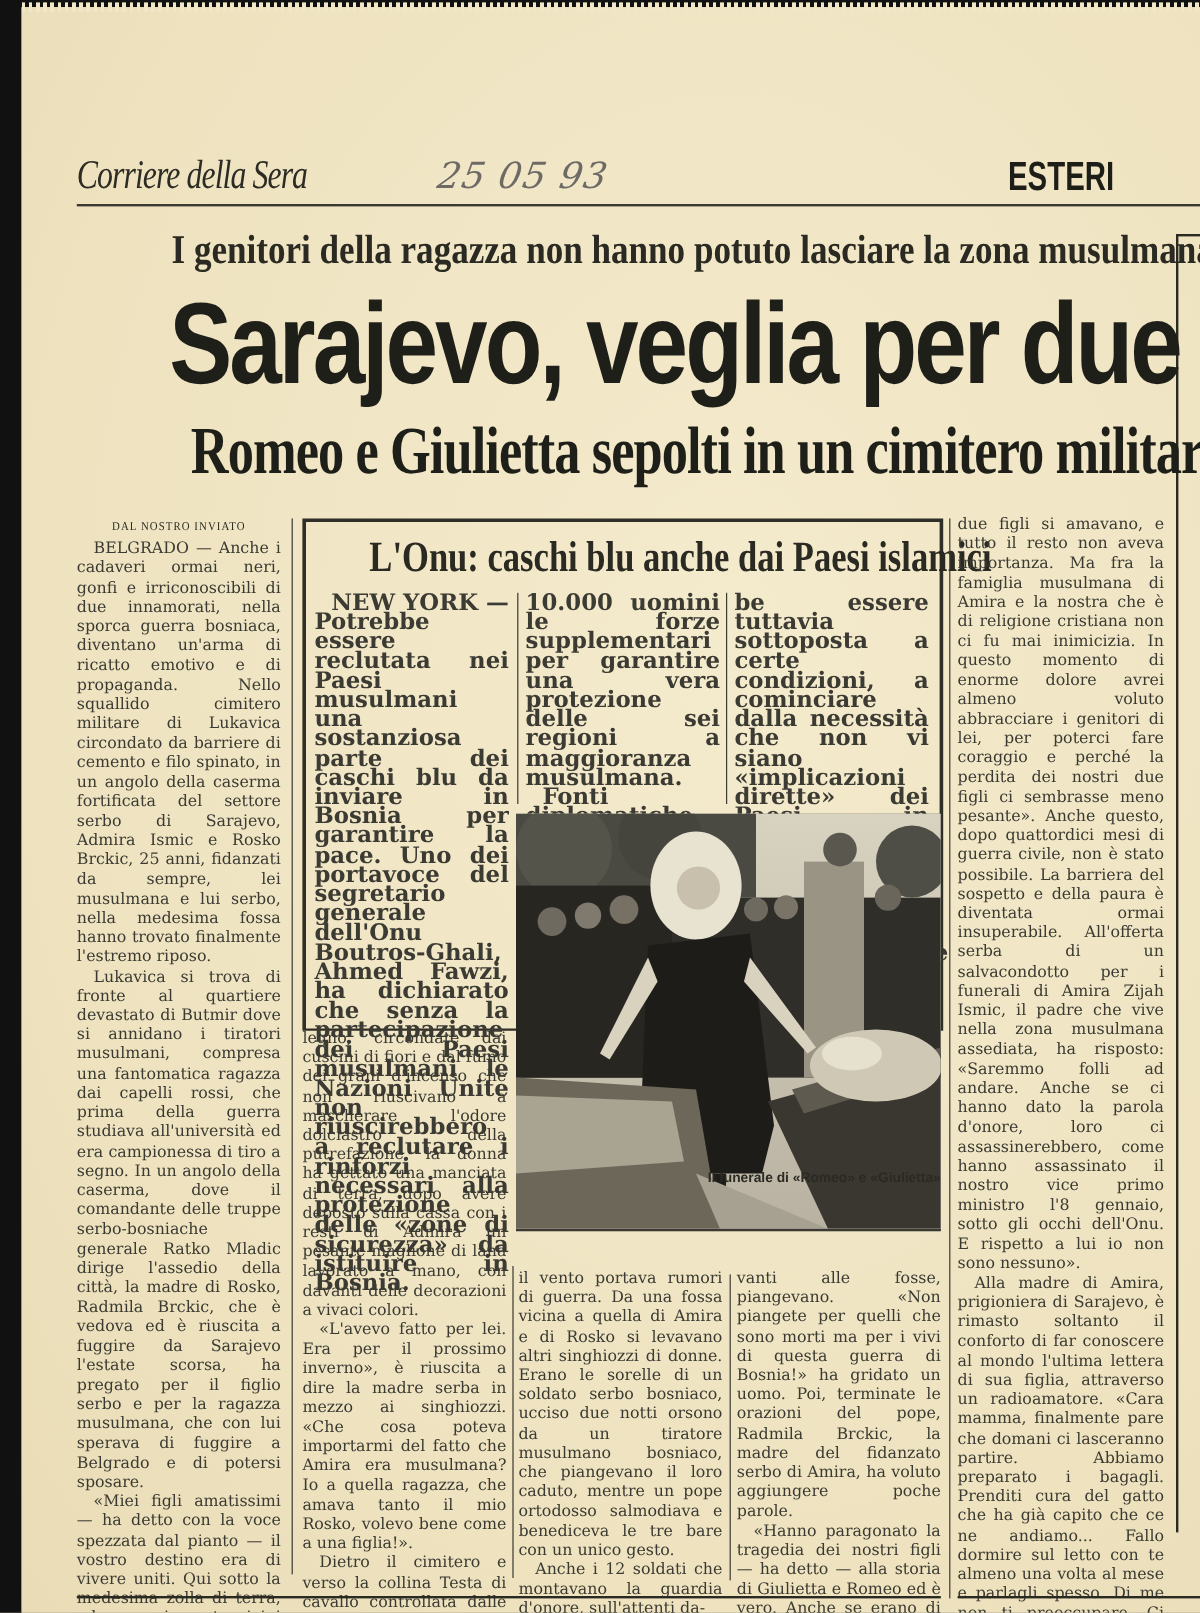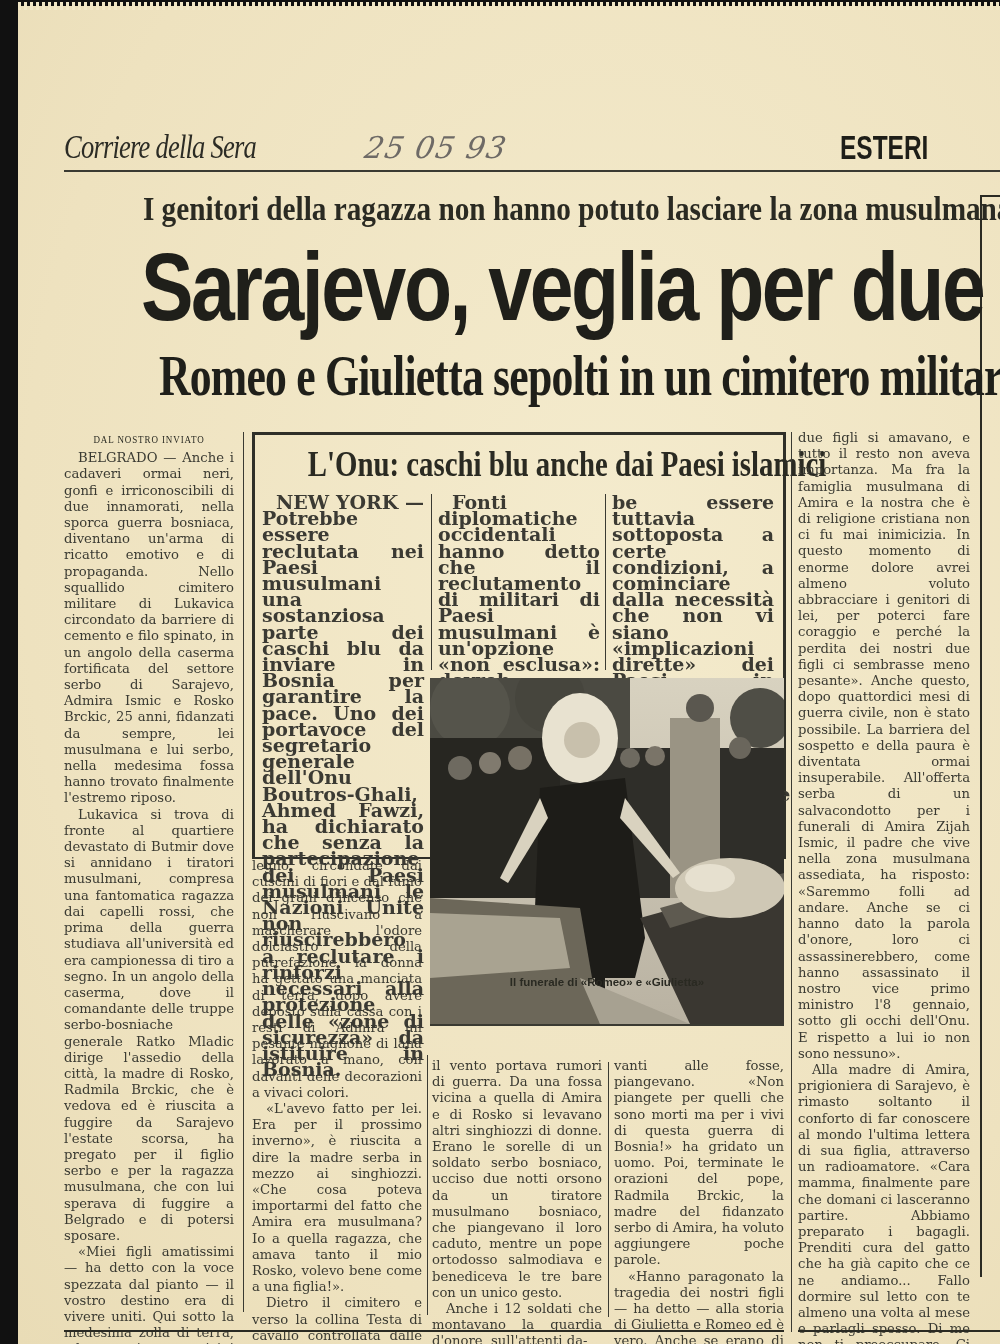--- a/index.html
+++ b/index.html
@@ -31,21 +31,21 @@
   .col p.noind { text-indent:0; }
   .byline-small { font-family:"Liberation Serif", serif; font-size:10px; letter-spacing:1px; text-align:center; color:#2a2a22; margin-bottom:2px; transform:scaleX(0.9); }
   .vsep { position:absolute; width:1px; background:#3a3a32; }
 
   .box { position:absolute; left:252px; top:432px; width:528px; height:422px; border:3px solid #2f2f28; border-bottom-width:2px; }
   .box-title { position:absolute; left:0; top:8px; width:528px; text-align:center; font-family:"Liberation Serif", serif; font-weight:bold; font-size:36px; color:#2a2a22; transform:scaleX(0.8); transform-origin:center; white-space:nowrap; }
   .bcol { position:absolute; font-family:"DejaVu Serif", serif; font-weight:bold; font-size:19px; line-height:16.2px; color:#3b3a33; text-align:justify; }
   .bcol p { margin:0; text-indent:14px; }
 
   .photo { position:absolute; left:430px; top:678px; width:354px; height:346px; background:#8a857a; overflow:hidden; border-bottom:2px solid #3a3a32; }
-  .caption { position:absolute; left:430px; top:976px; width:354px; text-align:center; font-family:"Liberation Sans", sans-serif; font-weight:bold; font-size:11.5px; color:#2a2a22; }
+  .caption { position:absolute; left:430px; top:976px; width:354px; text-align:right; font-family:"Liberation Sans", sans-serif; font-weight:bold; font-size:11.5px; color:#2a2a22; }
   .rule-bottom { position:absolute; top:1330px; height:2px; background:#2a2a22; }
 </style>
 </head>
 <body>
 
 <div class="paper">
   <div class="serr"></div>
 </div>
 
 <div class="masthead">Corriere della Sera</div>
@@ -68,20 +68,21 @@
 <div class="vsep" style="left:243px; top:432px; height:880px;"></div>
 
 <div class="box">
   <div class="box-title">L'Onu: caschi blu anche dai Paesi islamici</div>
 </div>
 <div class="bcol" style="left:262px; top:494px; width:162px;">
   <p>NEW YORK — Potrebbe essere reclutata nei Paesi musulmani una sostanziosa parte dei caschi blu da inviare in Bosnia per garantire la pace. Uno dei portavoce del segretario generale dell'Onu Boutros-Ghali, Ahmed Fawzi, ha dichiarato che senza la partecipazione dei Paesi musulmani le Nazioni Unite non riuscirebbero a reclutare i rinforzi necessari alla protezione delle «zone di sicurezza» da istituire in Bosnia.</p>
 </div>
 <div class="vsep" style="left:431px; top:494px; height:176px;"></div>
 <div class="bcol" style="left:438px; top:494px; width:162px;">
+  <p class="" style="text-indent:0">10.000 uomini le forze supplementari per garantire una vera protezione delle sei regioni a maggioranza musulmana.</p>
   <p>Fonti diplomatiche occidentali hanno detto che il reclutamento di militari di Paesi musulmani è un'opzione «non esclusa»: dovreb-</p>
 </div>
 <div class="vsep" style="left:605px; top:494px; height:176px;"></div>
 <div class="bcol" style="left:612px; top:494px; width:162px;">
   <p style="text-indent:0">be essere tuttavia sottoposta a certe condizioni, a cominciare dalla necessità che non vi siano «implicazioni dirette» dei Paesi in questione nel conflitto bosniaco. Altra condizione è che tali Paesi non siano geograficamente «troppo vicini» all'ex Jugoslavia.</p>
 </div>
 
 <div class="photo">
   <svg width="354" height="346" viewBox="0 0 354 346">
     <defs>

